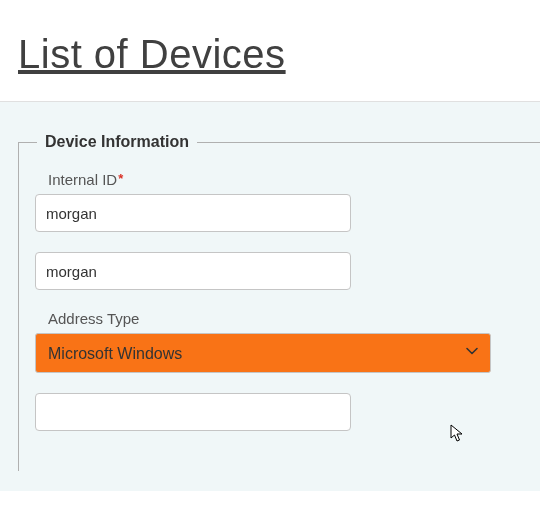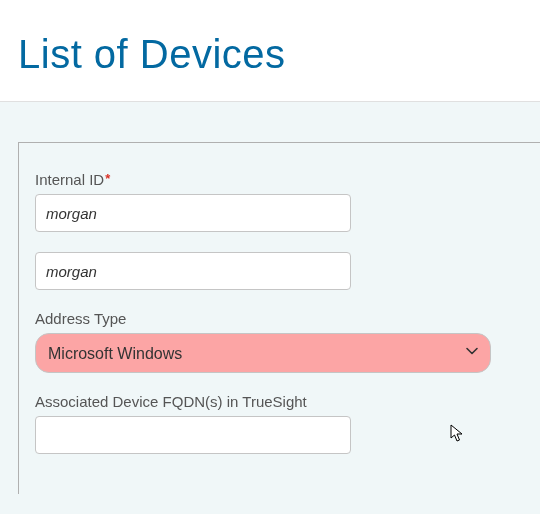--- a/index.html
+++ b/index.html
@@ -10,23 +10,24 @@
     body {
       font-family: Arial, Helvetica, sans-serif;
       background: #ffffff;
       width: 540px;
       height: 521px;
       overflow: hidden;
     }
     .page-title {
       font-size: 40px;
       font-weight: 300;
-      color: #0369a1;
+      color: #404040;
       padding: 32px 0 24px 18px;
       letter-spacing: 0.5px;
+      text-decoration: underline;
     }
     .content-area {
       background: #f0f7f8;
       padding: 40px 0 20px 18px;
       border-top: 1px solid #e0e0e0;
     }
     .fieldset {
       position: relative;
       border: 1px solid #b0b0b0;
       border-bottom: none;
@@ -45,52 +46,52 @@
       color: #333;
     }
     .form-field {
       margin-bottom: 20px;
     }
     .field-label {
       display: block;
       font-size: 15px;
       color: #555;
       margin-bottom: 6px;
+      margin-left: 13px;
     }
     .required-mark {
       color: #d93025;
       font-weight: bold;
       vertical-align: top;
       font-size: 13px;
       margin-left: 1px;
     }
     .text-input {
       width: 316px;
       height: 38px;
       border: 1px solid #c5c5c5;
       border-radius: 4px;
       padding: 0 10px;
       font-size: 15px;
       color: #333;
       background: #fff;
-      font-style: italic;
     }
     .select-wrapper {
       position: relative;
       width: 456px;
     }
     .select-input {
       width: 100%;
       height: 40px;
       border: 1px solid #c5c5c5;
-      border-radius: 14px;
+      border-radius: 3px;
       padding: 0 36px 0 12px;
       font-size: 16px;
       color: #333;
-      background: #fca5a5;
+      background: #f97316;
       appearance: none;
       -webkit-appearance: none;
       cursor: pointer;
     }
     .select-wrapper .chevron {
       position: absolute;
       right: 12px;
       top: 50%;
       transform: translateY(-50%);
       pointer-events: none;
@@ -102,20 +103,21 @@
       pointer-events: none;
     }
   </style>
 </head>
 <body>
 
 <h1 class="page-title">List of Devices</h1>
 
 <div class="content-area">
   <div class="fieldset">
+    <div class="fieldset-legend">Device Information</div>
 
     <div class="form-field">
       <label class="field-label">
         <span>Internal ID</span><span class="required-mark">*</span>
       </label>
       <input type="text" class="text-input" value="morgan" style="">
     </div>
 
     <div class="form-field">
       <input type="text" class="text-input" value="morgan" style="">
@@ -129,21 +131,20 @@
         </select>
         <span class="chevron">
           <svg width="14" height="14" viewBox="0 0 14 14">
               <path d="M2 4.5 L7 9.5 L12 4.5" fill="none" stroke="#333" stroke-width="1.6" stroke-linecap="round" stroke-linejoin="round"></path>
             </svg>
         </span>
       </div>
     </div>
 
     <div class="form-field">
-      <label class="field-label">Associated Device FQDN(s) in TrueSight</label>
       <input type="text" class="text-input" value="" style="">
     </div>
 
   </div>
 </div>
 
 <div class="cursor">
   <svg width="16" height="20" viewBox="0 0 16 20">
     <path d="M1 1 L1 14 L4.5 11 L7 17 L9.5 16 L7 10 L12 10 Z" fill="#ffffff" stroke="#000000" stroke-width="1" stroke-linejoin="round"></path>
   </svg>

